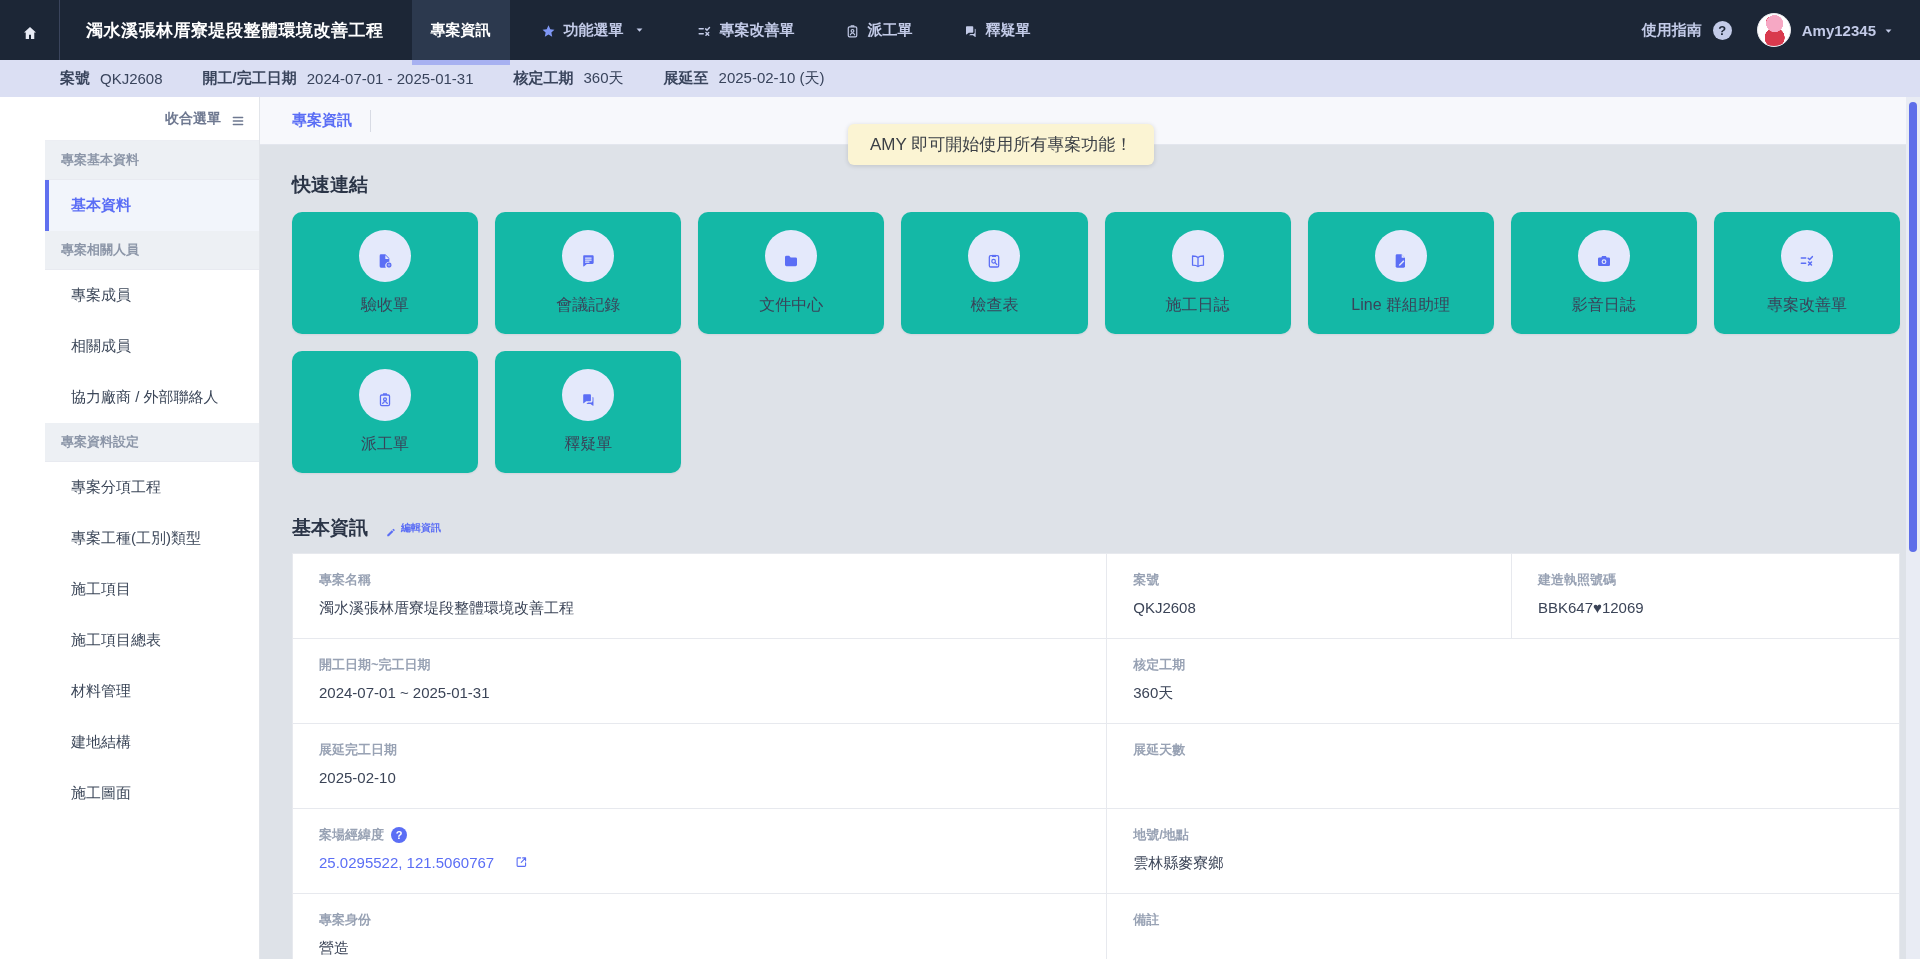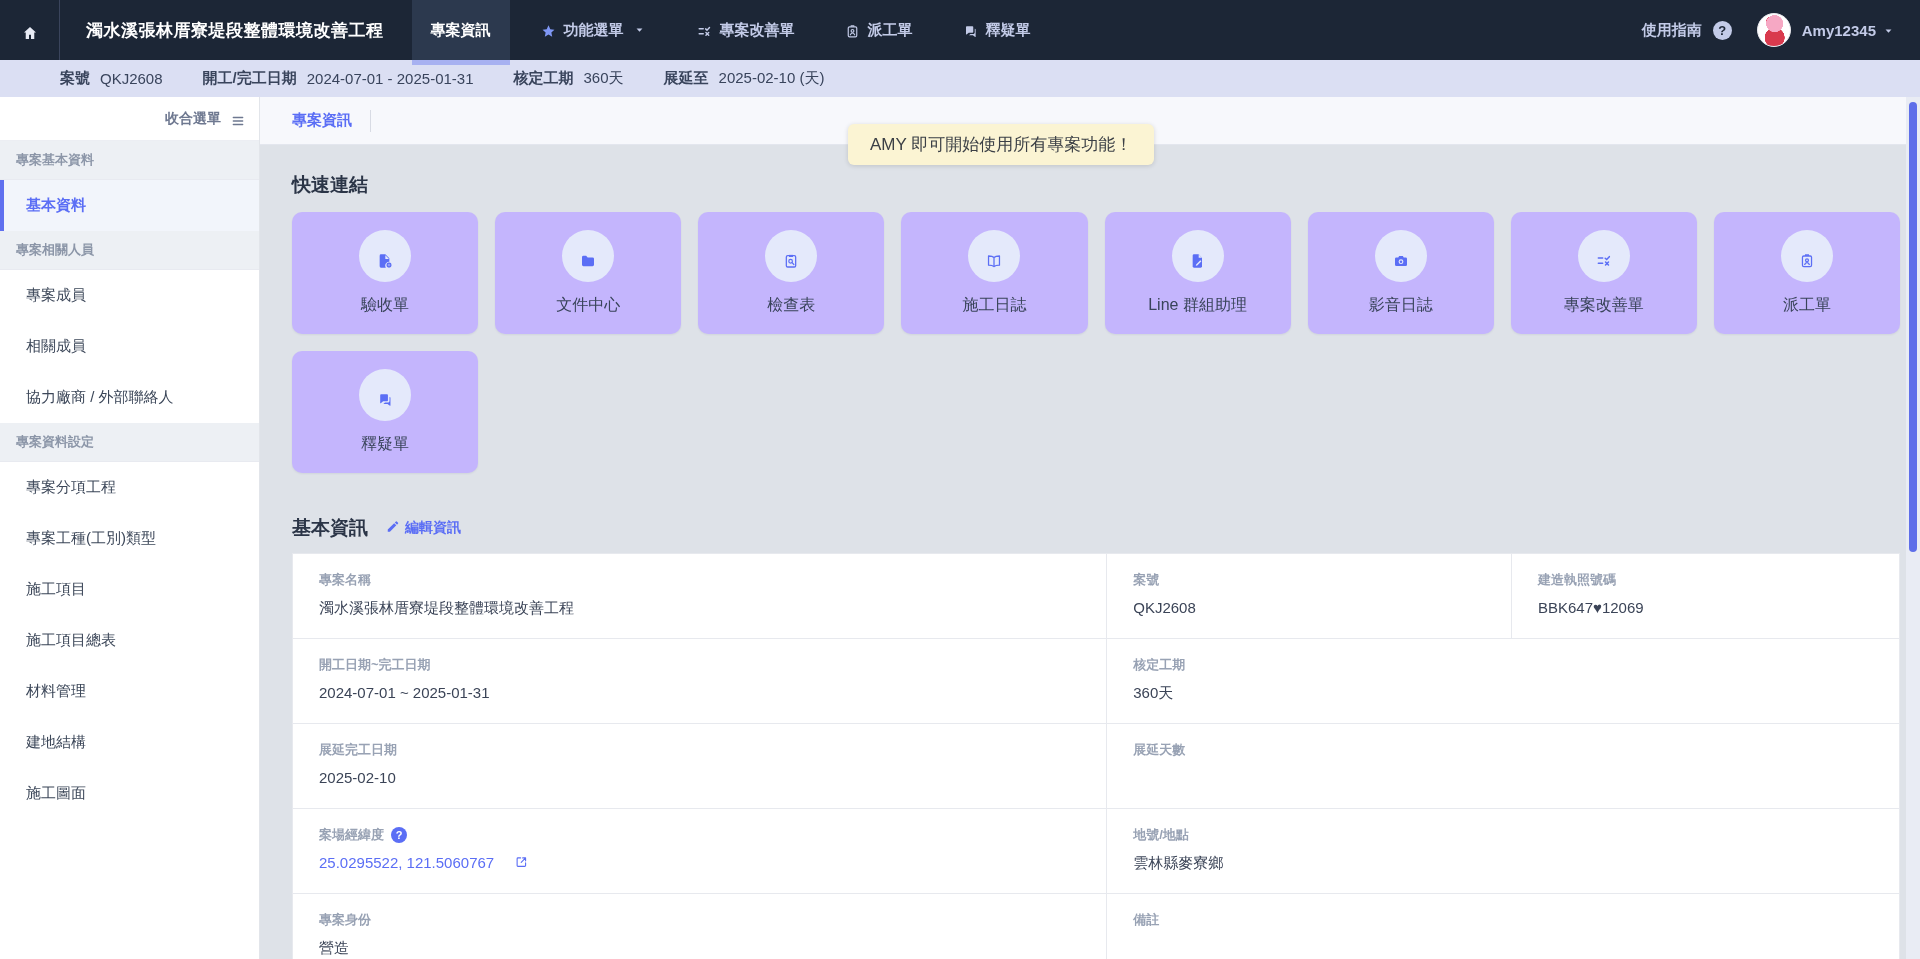--- a/index.html
+++ b/index.html
@@ -35,43 +35,43 @@
   .user-name{display:flex;align-items:flex-end;gap:5px;cursor:pointer;}
   .user-name svg{width:14px;height:14px;}
 
   
   .infobar{height:37px;background:var(--infobar);display:flex;align-items:center;gap:40px;padding-left:60px;color:#39445c;font-size:15px;position:relative;z-index:10;}
   .ib-item{display:flex;align-items:center;gap:10px;}
   .ib-item b{font-weight:bold;}
 
   
   .shell{display:flex;height:862px;}
-  .sidebar{width:260px;background:#fff;border-right:1px solid #e2e5ea;flex:none;}
+  .sidebar{width:260px;background:#fff;border-right:1px solid #e2e5ea;flex:none;padding-left:45px;}
   .collapse-row{height:44px;display:flex;align-items:center;justify-content:flex-end;gap:10px;padding-right:14px;color:#6e7890;font-size:14px;font-weight:bold;border-bottom:1px solid #eceef3;cursor:pointer;}
   .collapse-row svg{width:18px;height:18px;}
   .side-head{background:#edf0f4;color:#8c96a8;font-size:13px;font-weight:bold;padding:10px 16px;border-bottom:1px solid #e8eaf0;}
   .side-item{height:51px;display:flex;align-items:center;padding-left:22px;font-size:15px;color:#3c4759;border-left:4px solid rgba(0,0,0,0);cursor:pointer;}
   .side-item.active{color:var(--accent);background:#f2f5fb;border-left-color:#6070ef;font-weight:bold;}
 
   
   .main{flex:1;position:relative;background:var(--content);overflow:hidden;}
   .crumb-bar{height:48px;background:#f7f8fc;border-bottom:1px solid #e3e6ee;display:flex;align-items:center;gap:18px;padding-left:32px;}
   .crumb{color:var(--accent);font-size:15px;font-weight:bold;cursor:pointer;}
   .crumb-divider{width:1px;height:22px;background:#d8dbe4;}
   .content{padding:18px 20px 0 32px;}
   .sec-title{font-size:19px;font-weight:bold;color:#2b3547;}
   .qt{margin:9px 0 14px;}
   .cards{display:grid;grid-template-columns:repeat(8,1fr);gap:17px;}
-  .card{background:#c4b5fd;border-radius:10px;height:122px;display:flex;flex-direction:column;align-items:center;justify-content:center;gap:13px;box-shadow:0 1px 2px rgba(30,40,70,.07);cursor:pointer;}
+  .card{background:#14b8a6;border-radius:10px;height:122px;display:flex;flex-direction:column;align-items:center;justify-content:center;gap:13px;box-shadow:0 1px 2px rgba(30,40,70,.07);cursor:pointer;}
   .bubble{width:52px;height:52px;border-radius:50%;background:#e4e9fb;display:flex;align-items:center;justify-content:center;color:var(--accent);}
   .bubble svg{width:26px;height:26px;}
   .card-label{font-size:16px;color:#39445a;white-space:nowrap;}
 
   .info-head{display:flex;align-items:center;gap:18px;margin:42px 0 12px;}
-  .edit-link{display:flex;align-items:flex-start;gap:5px;color:var(--accent);font-size:14px;font-weight:bold;cursor:pointer;}
+  .edit-link{display:flex;align-items:flex-end;gap:5px;color:var(--accent);font-size:10px;font-weight:bold;cursor:pointer;}
   .edit-link svg{width:15px;height:15px;}
 
   .btable{background:#fff;border:1px solid var(--border);}
   .trow{display:flex;border-bottom:1px solid var(--border);height:85px;}
   .trow:last-child{border-bottom:none;}
   .tcell{padding:17px 0 0 26px;border-right:1px solid var(--border);}
   .tcell:last-child{border-right:none;}
   .w50{width:50.7%;flex:none;}
   .w25{width:25.2%;flex:none;}
   .wrest{flex:1;}
@@ -250,20 +250,31 @@
                 <svg viewBox="0 0 24 24" xmlns="http://www.w3.org/2000/svg" width="100%" height="100%" style="width: 100%;">
                   <path fill="currentColor" d="M6 2a2 2 0 00-2 2v16a2 2 0 002 2h7.2a5.9 5.9 0 01-.9-3.1c0-3.2 2.6-5.8 5.8-5.8h.4V8l-6-6zm6.5 1.5L18 9h-5.5z"></path>
                   <g fill="none" stroke="currentColor" stroke-width="1.7" stroke-linecap="round">
                     <circle cx="18" cy="18" r="2.1"></circle>
                     <path d="M18 14.4v1M18 20.6v1M14.4 18h1M20.6 18h1M15.5 15.5l.8.8M20.5 20.5l-.8-.8M20.5 15.5l-.8.8M15.5 20.5l.8-.8"></path>
                   </g>
                 </svg>
               </span>
             </span>
           <span class="card-label">驗收單</span>
+        </div>
+        <div class="card">
+          <span class="bubble">
+              <span style="display: inline-flex; height: 1em; width: 1em; line-height: 0;">
+                <svg viewBox="0 0 24 24" xmlns="http://www.w3.org/2000/svg" width="100%" height="100%" style="width: 100%;">
+                  <path fill="currentColor" d="M6.2 3.5h12.6c1 0 1.7.8 1.7 1.7v9.6c0 1-.8 1.7-1.7 1.7h-8.6l-4.4 3.6c-.4.3-1 .1-1-.5V5.2c0-.9.5-1.7 1.4-1.7z"></path>
+                  <path stroke="#e4e9fb" stroke-width="1.7" stroke-linecap="round" fill="none" d="M8.2 7.6h8.6M8.2 10.6h8.6M8.2 13.6h5.4"></path>
+                </svg>
+              </span>
+            </span>
+          <span class="card-label">會議記錄</span>
         </div>
         <div class="card">
           <span class="bubble">
               <span style="display: inline-flex; height: 1em; width: 1em; line-height: 0;">
                 <svg viewBox="0 0 24 24" xmlns="http://www.w3.org/2000/svg" width="100%" height="100%" fill="currentColor" style="width: 100%;">
                   <path d="M3 6.2A2.2 2.2 0 015.2 4h4l2.3 2.6h7.3A2.2 2.2 0 0121 8.8v9A2.2 2.2 0 0118.8 20H5.2A2.2 2.2 0 013 17.8z"></path>
                 </svg>
               </span>
             </span>
           <span class="card-label">文件中心</span>

